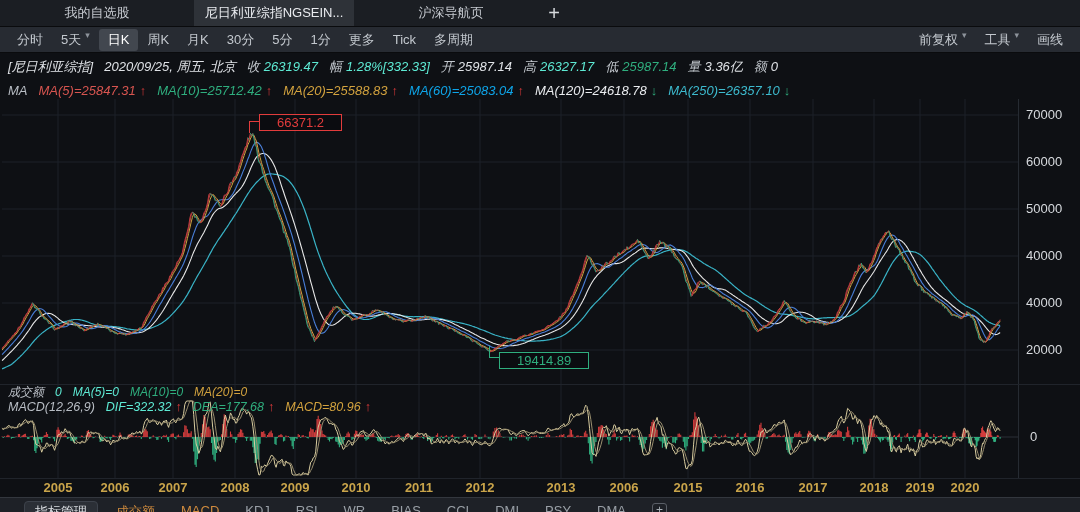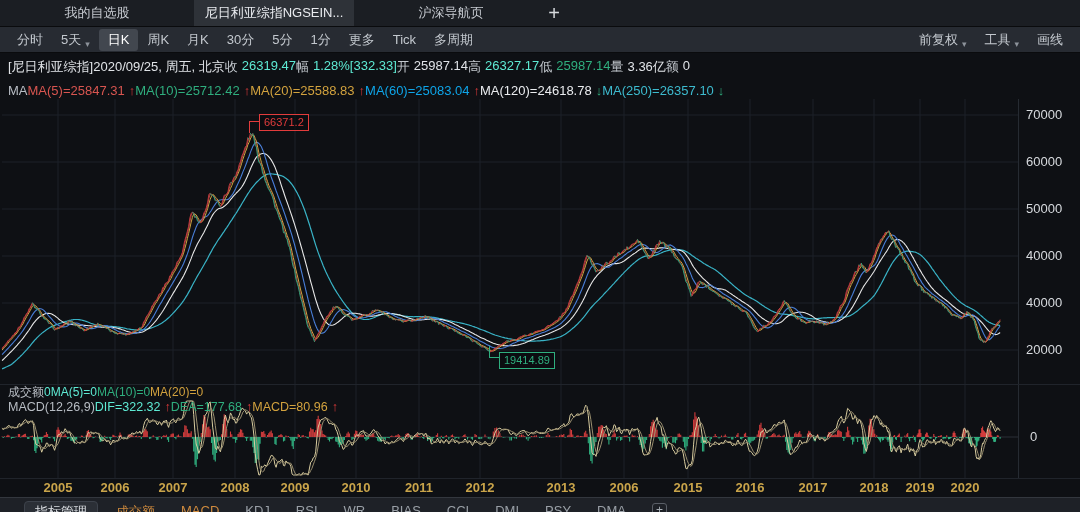--- a/index.html
+++ b/index.html
@@ -12,42 +12,42 @@
   .tab{width:160px;display:flex;align-items:center;justify-content:center;font-size:13px;color:#c6cad0;cursor:default;margin-left:17px;}
   .tab.active{background:#2e3238;color:#e9ebef;}
   .tab-add{width:46px;display:flex;align-items:center;justify-content:center;font-size:20px;color:#d6d9dd;}
 
   
   #toolbar{position:absolute;left:0;top:27px;width:1080px;height:26px;background:#272b32;
            display:flex;align-items:center;padding:0 8px;box-sizing:border-box;font-size:13px;color:#c3c8ce;
            border-bottom:1px solid #0a0b0d;}
   #toolbar-left,#toolbar-right{display:flex;align-items:center;}
   #toolbar-right{margin-left:auto;}
-  .tbtn{padding:2px 9px;border-radius:3px;display:flex;align-items:flex-end;gap:4px;white-space:nowrap;}
+  .tbtn{padding:2px 9px;border-radius:3px;display:flex;align-items:flex-start;gap:4px;white-space:nowrap;}
   .tbtn.active{background:#42474f;color:#ffffff;}
   .caret{font-size:9px;color:#8d939b;line-height:1;}
 
   
   #info-bar{position:absolute;left:8px;top:58px;height:17px;display:flex;align-items:center;font-size:13px;white-space:nowrap;}
   #ma-bar{position:absolute;left:8px;top:82px;height:16px;display:flex;align-items:center;font-size:13px;white-space:nowrap;}
   #vol-bar{position:absolute;left:8px;top:385px;height:13px;overflow:hidden;display:flex;align-items:flex-start;font-size:12px;line-height:15px;white-space:nowrap;}
   #macd-bar{position:absolute;left:8px;top:399px;height:15px;display:flex;align-items:center;font-size:12.5px;white-space:nowrap;}
-  .seg{display:flex;align-items:flex-start;gap:4px;}
+  .seg{margin-right:11px;display:flex;align-items:center;gap:4px;font-style:italic;}
   .lab{color:#c3c8ce;}
   .c-text{color:#e0e3e7;}.c-red{color:#5eead4;}.c-green{color:#2fae7e;}.c-yellow{color:#d2a23e;}
   .c-blue{color:#0ea5e9;}.c-white{color:#eaecef;}.c-cyan{color:#3dbbcf;}.c-salmon{color:#d85550;}.c-grey{color:#b8bdc4;}
   .arrow-up{color:#e23c3c;font-weight:700;}.arrow-down{color:#2fae7e;font-weight:700;}
 
   
   #chart-svg{position:absolute;left:0;top:99px;}
   .yaxis-label{position:absolute;left:1026px;width:52px;font-size:13px;color:#d7dade;height:18px;line-height:18px;}
   #macd-zero{position:absolute;left:1030px;top:429px;font-size:13px;color:#d7dade;}
   .year-label{position:absolute;top:480px;width:50px;text-align:center;font-size:13px;font-weight:600;color:#c9a44a;}
 
-  .annot{position:absolute;height:15px;line-height:15px;padding:0 4px;font-size:11px;background:rgba(10,12,14,.7);}
+  .annot{position:absolute;height:15px;line-height:15px;padding:0 17px;font-size:13px;background:rgba(10,12,14,.7);}
   #high-annotation{left:259px;top:114px;border:1px solid #e23c3c;color:#e23c3c;}
   #high-conn{position:absolute;left:249px;top:121px;width:10px;height:11px;border-left:1px solid #e23c3c;border-top:1px solid #e23c3c;}
   #low-annotation{left:499px;top:352px;border:1px solid #2fae7e;color:#2fae7e;}
   #low-conn{position:absolute;left:489px;top:346px;width:10px;height:11px;border-left:1px solid #2fae7e;border-bottom:1px solid #2fae7e;}
 
   
   #bottom-bar{position:absolute;left:0;top:497px;width:1080px;height:26px;background:#1e2127;border-top:1px solid #33373e;
               display:flex;align-items:flex-start;padding:3px 0 0 24px;box-sizing:border-box;font-size:13px;}
   .pill{border:1px solid #3d424b;background:#2b2f36;border-radius:4px;padding:1px 10px;color:#dcdfe3;margin-right:18px;}
   .ind-item{margin-right:26px;color:#9aa0a7;padding-top:2px;}

